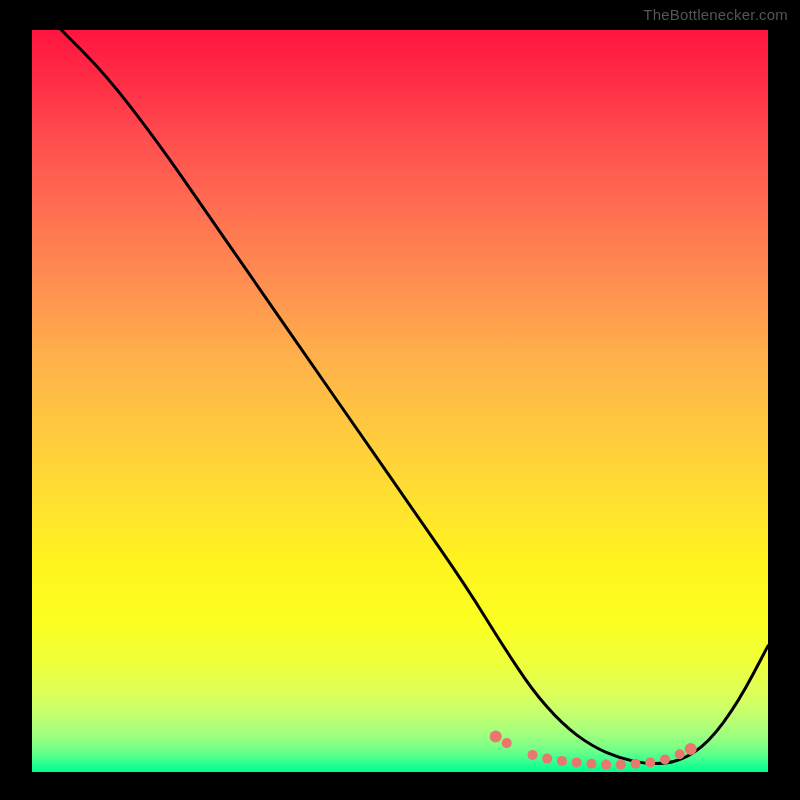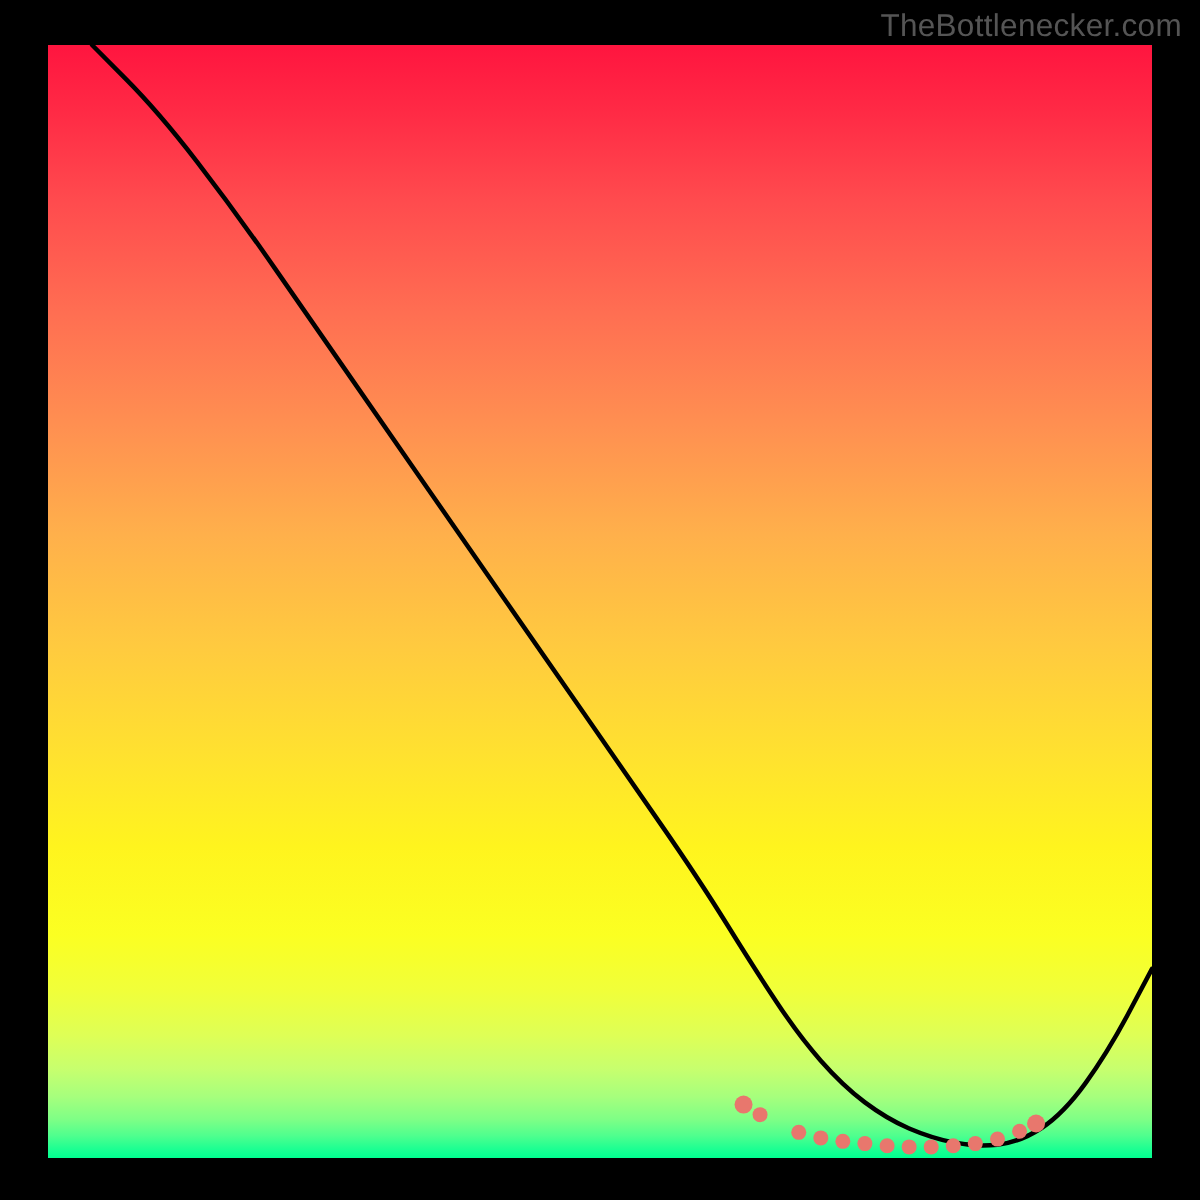--- a/index.html
+++ b/index.html
@@ -43,21 +43,21 @@
       #4fff8e 98%,
       #1cff92 99.2%,
       #00ff90 100%
     );
   }
   .watermark {
     position: absolute;
     top: 6px;
     right: 12px;
     color: #555;
-    font-size: 21px;
+    font-size: 15px;
     font-weight: 500;
     letter-spacing: 0.2px;
     user-select: none;
   }
   svg.curve {
     position: absolute;
     left: 0; top: 0;
     width: 736px;
     height: 742px;
     overflow: visible;

